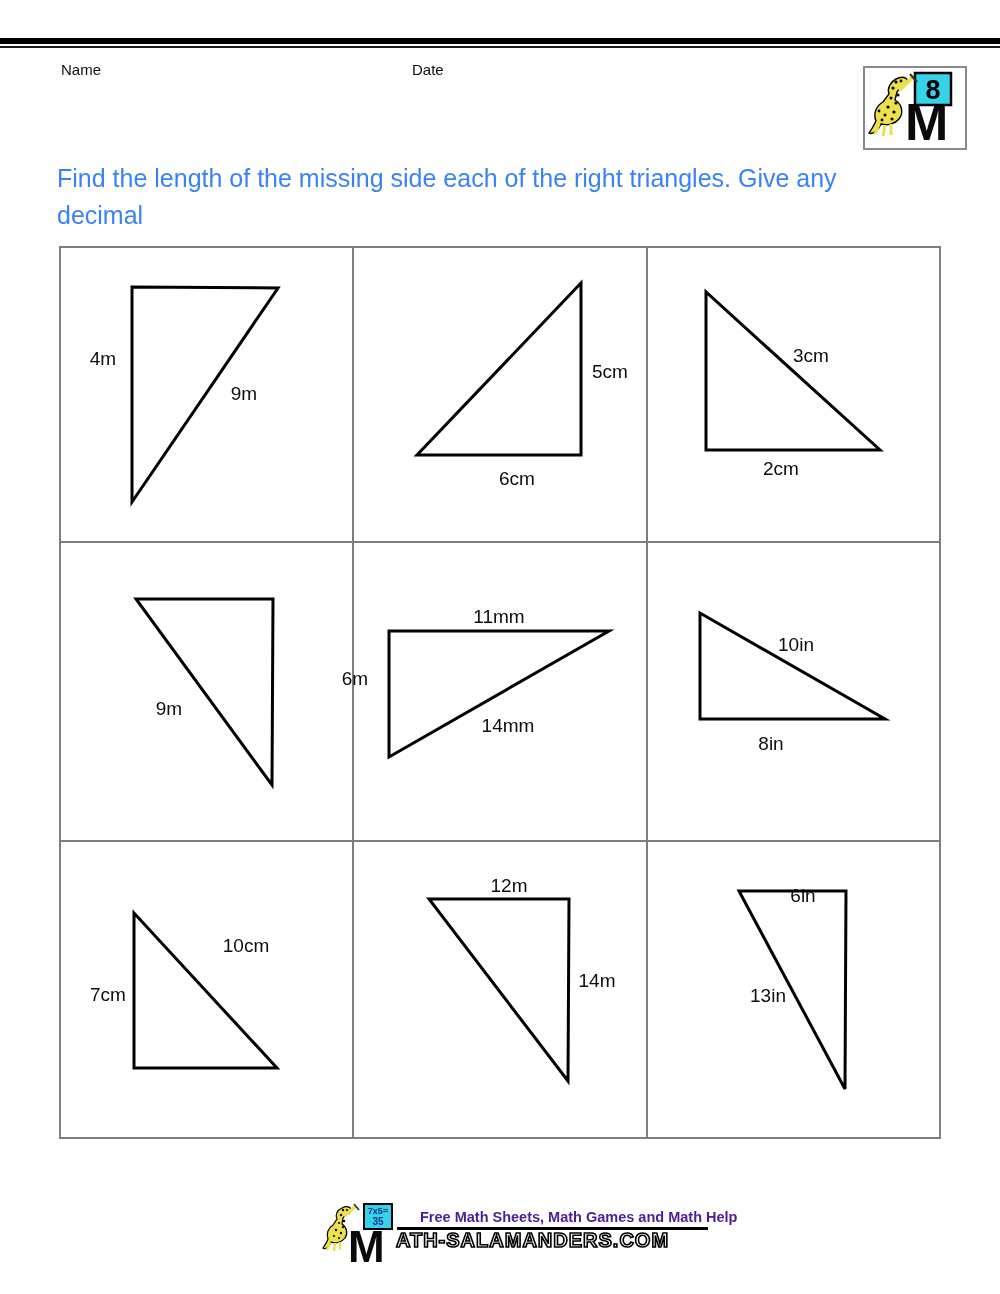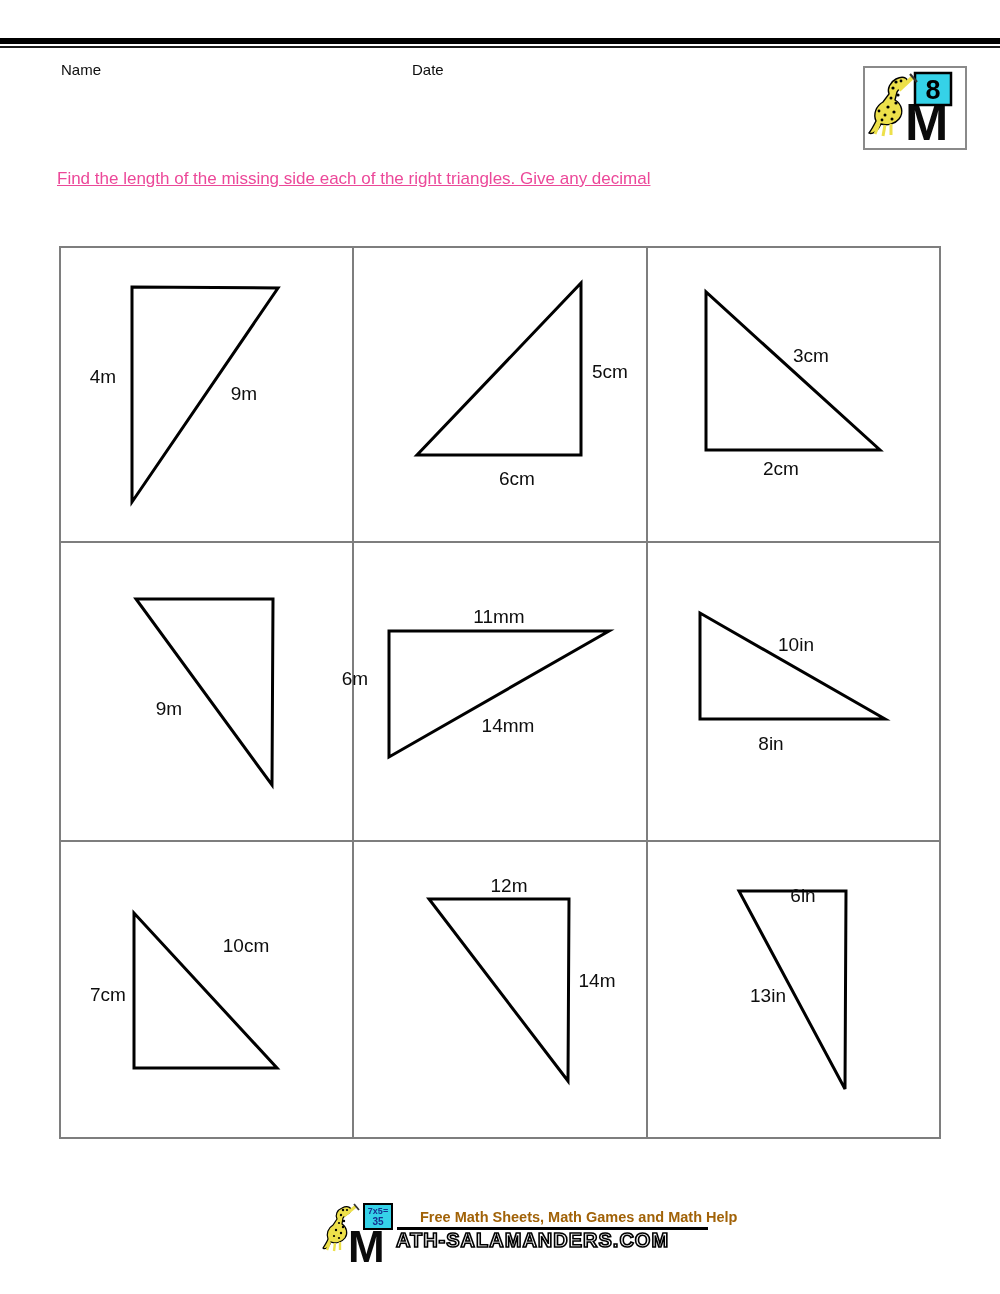--- a/index.html
+++ b/index.html
@@ -10,35 +10,35 @@
   .rule-thick{left:0;top:38px;width:1000px;height:6px;background:#000;}
   .rule-thin{left:0;top:46px;width:1000px;height:2px;background:#1c1c1c;}
   .name-label,.date-label{top:61px;font-size:15px;color:#0d0d0d;}
   .name-label{left:61px;}
   .date-label{left:412px;}
   
   .logo-box{left:863px;top:66px;width:100px;height:80px;background:#fff;border:2px solid #8a8a8a;}
   
   .title{left:56px;top:106px;font-family:"Liberation Serif",serif;font-weight:bold;
          font-size:33px;letter-spacing:-0.5px;color:#34679F;white-space:nowrap;}
-  .instr{left:57px;top:160px;width:860px;font-size:17px;line-height:37px;color:#ec4899;text-decoration:underline;}
+  .instr{left:57px;top:160px;width:860px;font-size:25px;line-height:37px;color:#3b82f6;}
   
   .grid{left:59px;top:246px;width:878px;height:889px;border:2px solid #7e7e7e;background:transparent;}
   .vline{width:2px;background:#7e7e7e;top:246px;height:893px;}
   .hline{height:2px;background:#7e7e7e;left:59px;width:882px;}
   .v1{left:352px;} .v2{left:646px;}
   .h1{top:541px;} .h2{top:840px;}
   
   .tri-svg{left:0;top:0;width:1000px;height:1294px;pointer-events:none;}
   .tri{fill:none;stroke:#000;stroke-width:3;stroke-linejoin:miter;}
   
   .side-label{position:absolute;font-size:19px;color:#0e0e0e;transform:translate(-50%,-50%);white-space:nowrap;}
   
   .footer-logo{left:320px;top:1200px;width:84px;height:66px;}
-  .footer-tagline{left:420px;top:1209px;font-size:14.5px;font-weight:bold;color:#a16207;white-space:nowrap;}
+  .footer-tagline{left:420px;top:1209px;font-size:14.5px;font-weight:bold;color:#4c1d95;white-space:nowrap;}
   .footer-rule{left:397px;top:1227px;width:311px;height:3px;background:#000;}
   .footer-site{left:396px;top:1229px;font-size:20px;font-weight:bold;letter-spacing:1px;
                color:#fff;-webkit-text-stroke:1.6px #000;text-shadow:0 0 1px #000;white-space:nowrap;}
 </style>
 </head>
 <body>
 
 <div class="page">
 
   <div class="abs rule-thick"></div>
@@ -96,21 +96,21 @@
     <polygon class="tri" points="581,283 581,455 417,455"></polygon>
     <polygon class="tri" points="706,292 706,450 880,450"></polygon>
     <polygon class="tri" points="136,599 273,599 272,785"></polygon>
     <polygon class="tri" points="389,631 609,631 389,757"></polygon>
     <polygon class="tri" points="700,613 700,719 885,719"></polygon>
     <polygon class="tri" points="134,913 134,1068 277,1068"></polygon>
     <polygon class="tri" points="429,899 569,899 568,1081"></polygon>
     <polygon class="tri" points="739,891 846,891 845,1089"></polygon>
   </svg>
 
-  <span class="side-label" style="left:103px;top:377px;">4m</span>
+  <span class="side-label" style="left:103px;top:359px;">4m</span>
   <span class="side-label" style="left:244px;top:394px;">9m</span>
   <span class="side-label" style="left:610px;top:372px;">5cm</span>
   <span class="side-label" style="left:517px;top:479px;">6cm</span>
   <span class="side-label" style="left:811px;top:356px;">3cm</span>
   <span class="side-label" style="left:781px;top:469px;">2cm</span>
   <span class="side-label" style="left:314px;top:679px;margin-left:41px;">6m</span>
   <span class="side-label" style="left:169px;top:709px;">9m</span>
   <span class="side-label" style="left:499px;top:617px;">11mm</span>
   <span class="side-label" style="left:508px;top:726px;">14mm</span>
   <span class="side-label" style="left:796px;top:645px;">10in</span>

